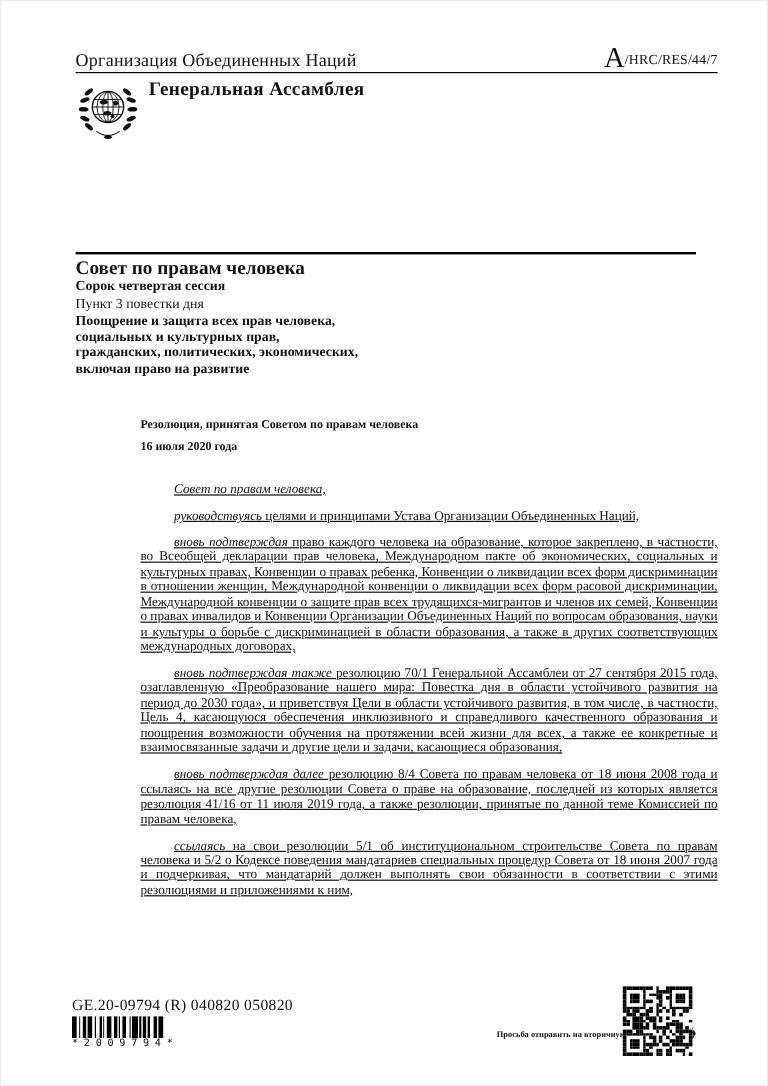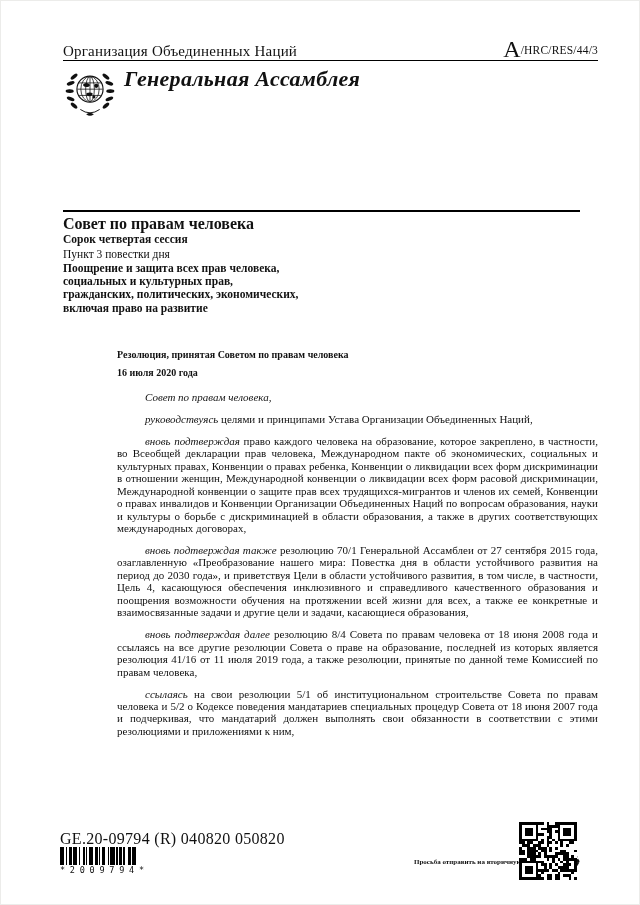--- a/index.html
+++ b/index.html
@@ -12,58 +12,58 @@
     position:relative;width:640px;height:905px;background:#fff;
     box-shadow:inset 0 0 0 1px #ececea;overflow:hidden;
   }
   
   .org-name{position:absolute;left:63px;top:43px;font-size:15px;letter-spacing:.2px;}
   .doc-symbol{position:absolute;right:42px;top:36px;white-space:nowrap;}
   .doc-symbol .big{font-size:24px;}
   .doc-symbol .rest{font-size:11.5px;vertical-align:3px;letter-spacing:.2px;}
   .rule-1{position:absolute;left:63px;width:535px;top:60px;border-top:1.7px solid #000;}
   .emblem{position:absolute;left:61px;top:65px;width:58px;height:58px;}
-  .assembly-title{position:absolute;left:124px;top:66px;font-size:22px;font-weight:bold;letter-spacing:.3px;font-style:italic;}
+  .assembly-title{position:absolute;left:124px;top:66px;font-size:16px;font-weight:bold;letter-spacing:.3px;}
   .distr{position:absolute;left:403px;top:76px;font-size:11.5px;line-height:13.4px;}
   
   .rule-2{position:absolute;left:63px;width:517px;top:210px;border-top:2.6px solid #000;}
   .session{position:absolute;left:63px;top:216px;width:330px;}
   .council{font-size:16px;font-weight:bold;line-height:15.5px;}
   .session-name{font-size:11.5px;font-weight:bold;line-height:15px;}
   .dates,.agenda-item{font-size:11.5px;line-height:15px;}
   .agenda-line{font-size:11.5px;font-weight:bold;line-height:13.4px;}
   
   .main{position:absolute;left:80px;top:346px;width:518px;}
   .res-title{margin-left:37px;font-size:10px;font-weight:bold;line-height:17.5px;}
   .res-heading{display:flex;margin-top:23px;font-size:12.5px;font-weight:bold;}
   .res-heading .num{width:37px;flex:0 0 37px;}
-  .paragraphs{margin-left:37px;margin-top:10px;width:481px;
-    font-size:11px;line-height:12.45px;text-align:justify;}
+  .paragraphs{margin-left:37px;margin-top:21px;width:481px;
+    font-size:11px;line-height:12.45px;text-align:justify;text-decoration:underline;}
   .paragraphs p{margin:0 0 9.5px 0;text-indent:28px;}
   .paragraphs .lead{font-style:italic;}
   
-  .ge-number{position:absolute;left:60px;top:830px;font-size:16px;letter-spacing:.3px;}
+  .ge-number{position:absolute;left:60px;top:830px;font-size:13px;letter-spacing:.3px;}
   .barcode{position:absolute;left:60px;top:847px;height:18px;display:flex;align-items:stretch;}
   .barcode div{height:100%;}
   .barcode-text{position:absolute;left:60px;top:865px;width:84px;display:flex;
     justify-content:space-between;font-family:"DejaVu Sans Mono",monospace;font-size:8.5px;}
   .recycle-row{position:absolute;left:414px;top:853px;display:flex;align-items:center;}
   .recycle-note{font-size:7px;font-weight:bold;white-space:nowrap;}
   .recycle-icon{font-size:17px;line-height:1;margin-left:3px;color:#111;}
   .qr{position:absolute;left:519px;top:822px;width:58px;height:58px;background:#fff;
     display:grid;grid-template-columns:repeat(21,1fr);grid-template-rows:repeat(21,1fr);}
   .qr div.d{background:#000;}
 </style>
 </head>
 <body>
 
 <div class="page">
 
   <div class="org-name">Организация Объединенных Наций</div>
-  <div class="doc-symbol"><span class="big">A</span><span class="rest">/HRC/RES/44/3</span></div>
+  <div class="doc-symbol"><span class="big">A</span><span class="rest">/HRC/RES/44/7</span></div>
   <div class="rule-1"></div>
 
   <svg class="emblem" viewBox="0 0 60 60">
     <defs>
         <clipPath id="g">
           <circle cx="30" cy="25" r="13"></circle>
         </clipPath>
       </defs>
     <circle cx="30" cy="25" r="13.5" fill="none" stroke="#111" stroke-width="1.2"></circle>
     <g clip-path="url(#g)" stroke="#111" stroke-width=".8" fill="none">

